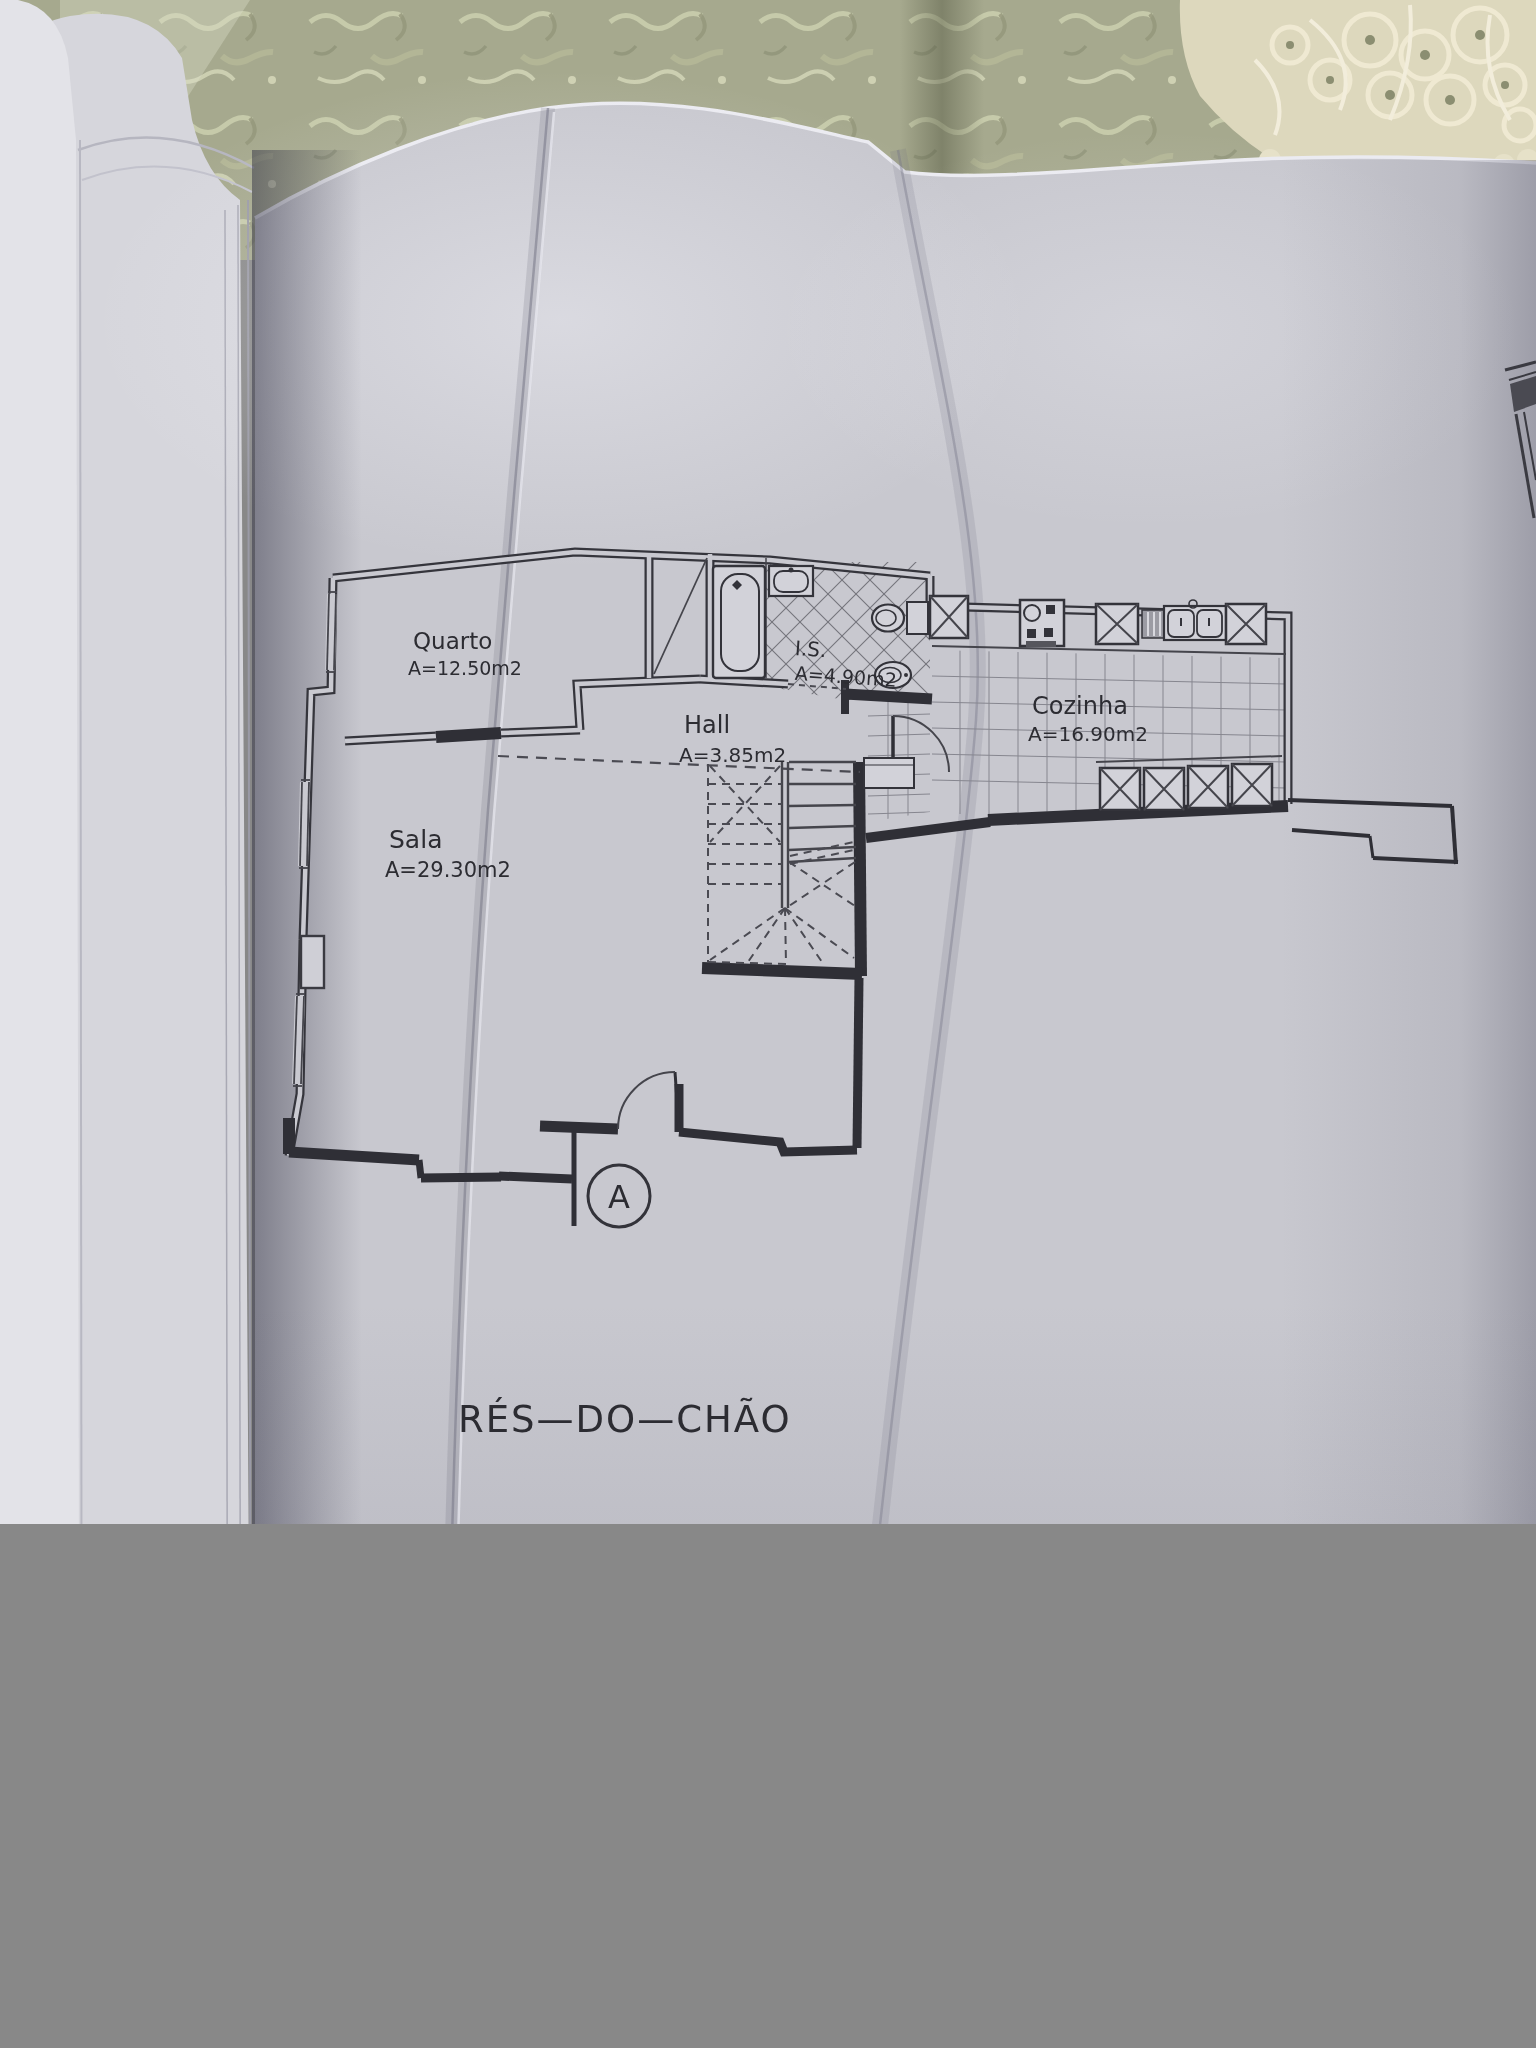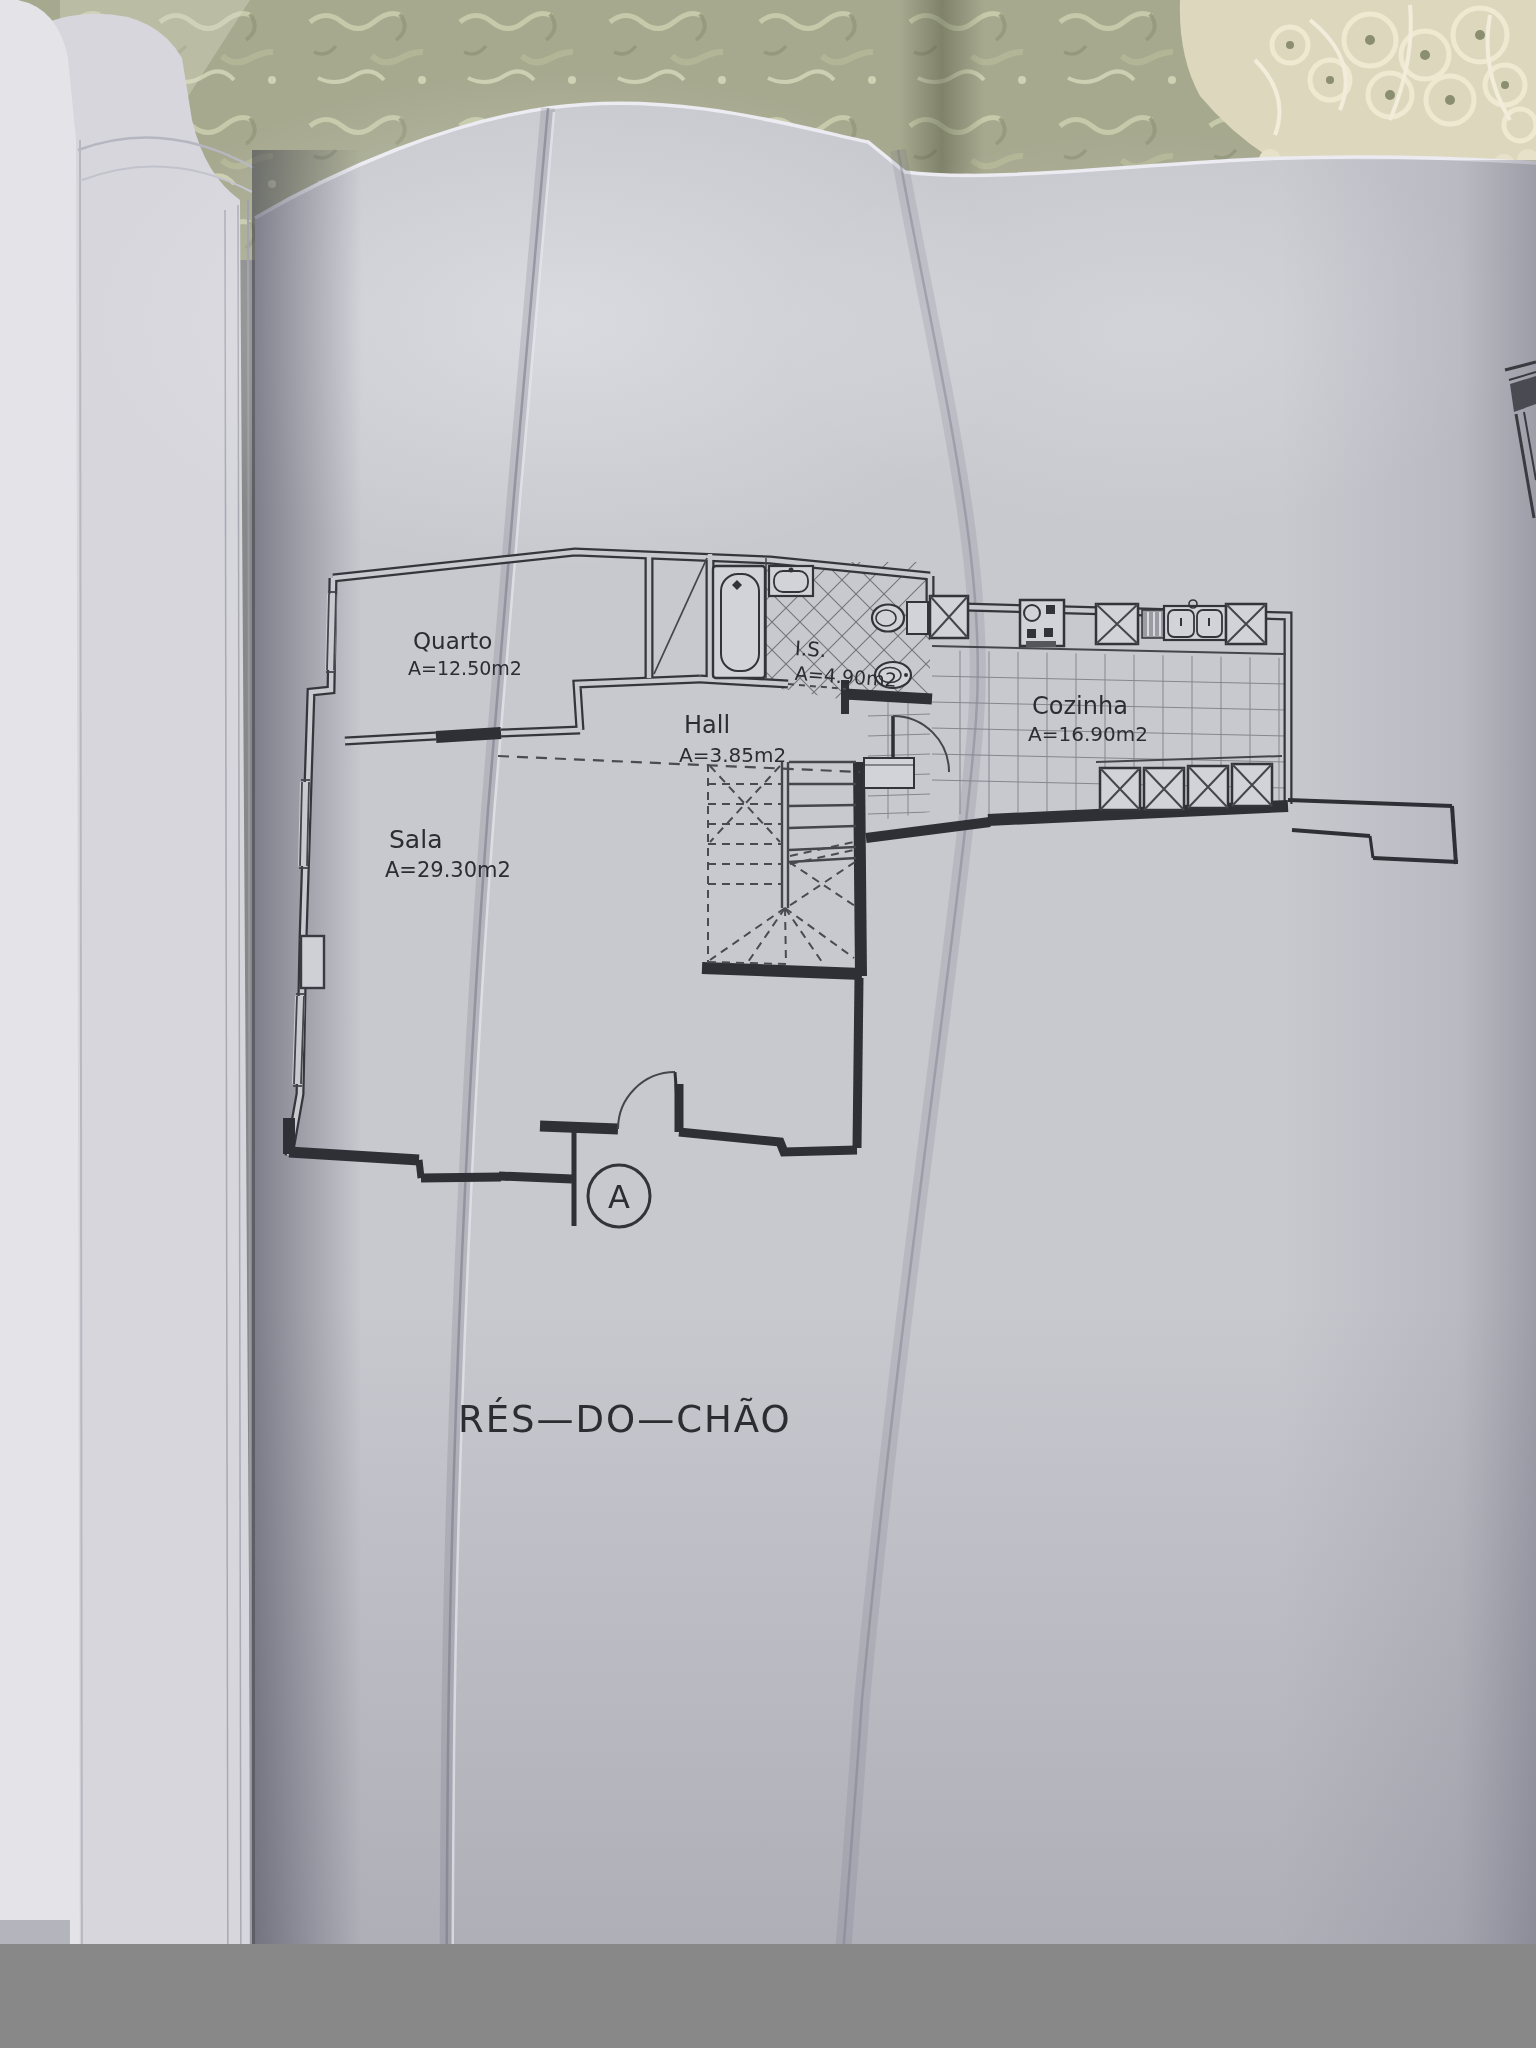--- a/index.html
+++ b/index.html
@@ -1,16 +1,16 @@
 <!DOCTYPE html>
 <html><head>
 <meta charset="utf-8">
 <style>
   html,body{margin:0;padding:0;background:#888;}
-  .scene{position:relative;width:1536px;height:1944px;overflow:hidden;
+  .scene{position:relative;width:1536px;height:1524px;overflow:hidden;
          font-family:"DejaVu Sans",sans-serif;}
   .scene svg{position:absolute;left:0;top:0;display:block;}
   text{fill:#2c2c32;}
   .wall-outer{stroke:#35353c;fill:none;}
   .wall-inner{stroke:#c9c9d0;fill:none;}
   .solid{stroke:#2f2f36;fill:none;}
   .thin{stroke:#45454c;fill:none;}
   .tile{stroke:#86868f;stroke-width:1;fill:none;}
   .hatch{stroke:#74747c;stroke-width:1.1;fill:none;}
   .dash{stroke:#4a4a52;fill:none;}

